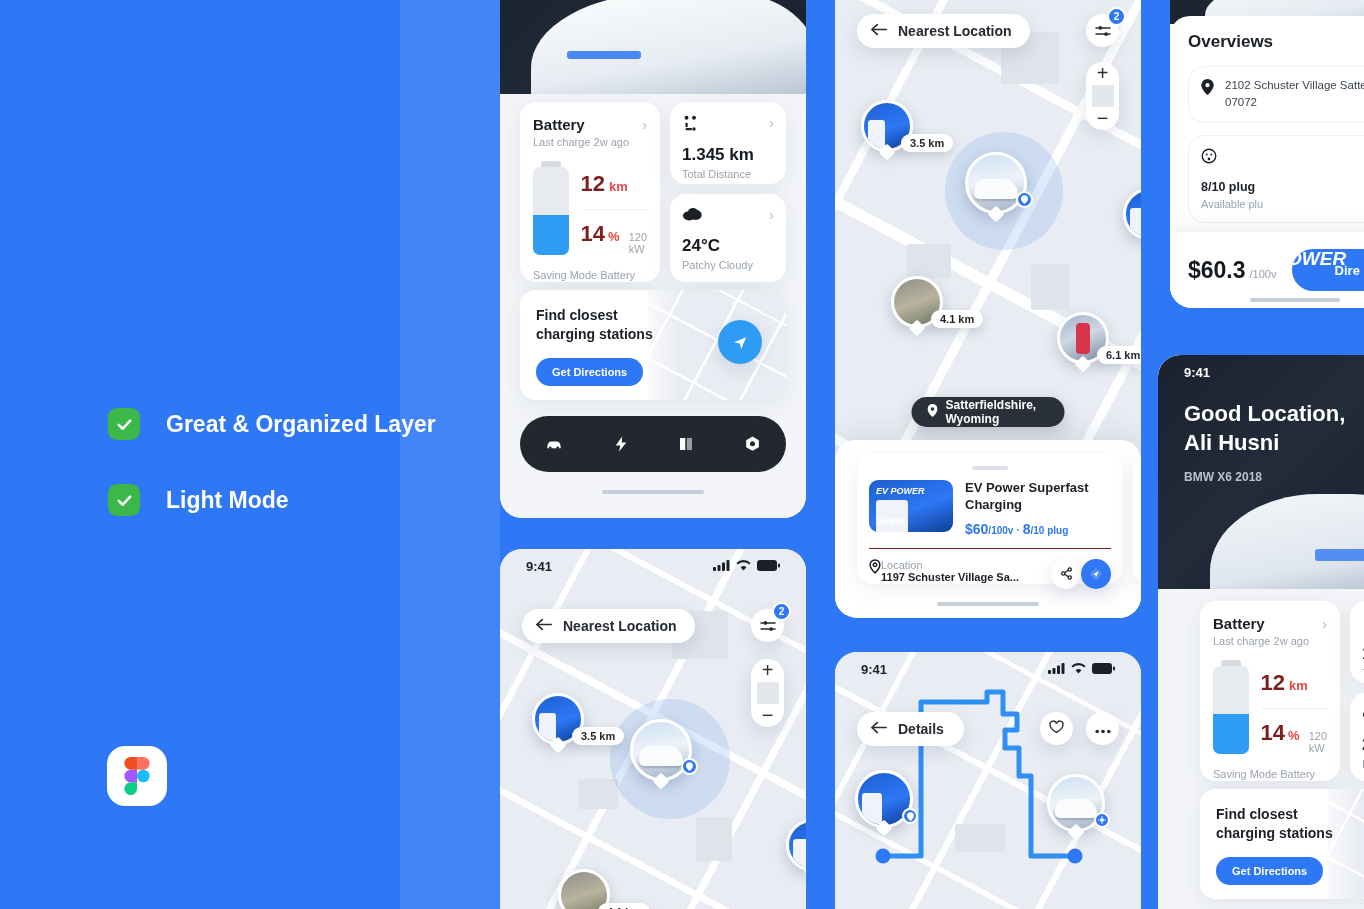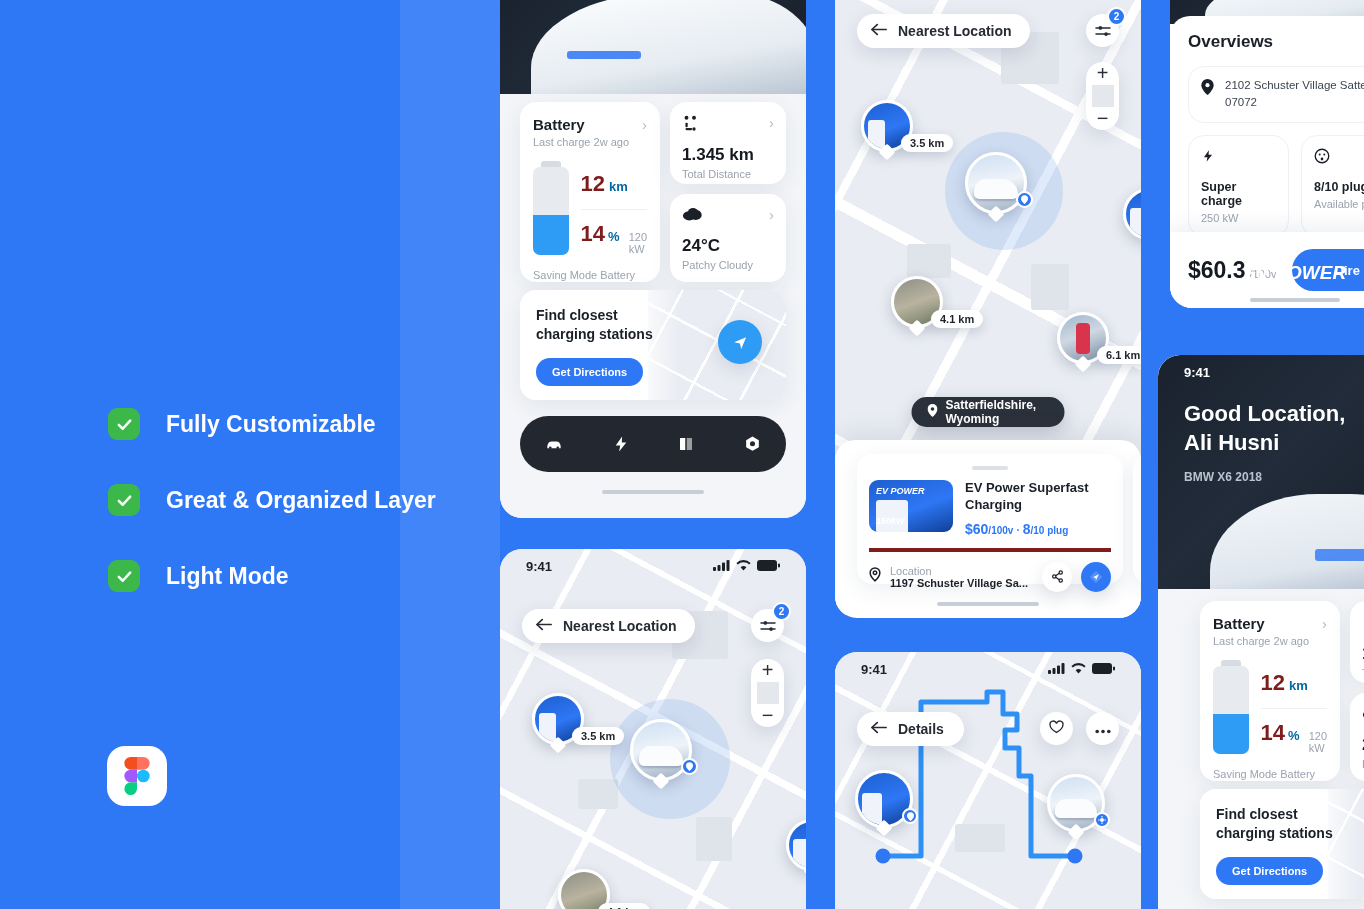--- a/index.html
+++ b/index.html
@@ -110,21 +110,21 @@
     content:""; position:absolute; left:10%; top:42%; width:80%; height:36%;
     background:#fbfcfe; border-radius: 14px 18px 6px 6px;
     box-shadow: 0 2px 2px rgba(40,60,90,.25);
   }
 
   
   .card { background: #fff; border-radius: 16px; box-shadow: 0 6px 22px rgba(30,50,90,.08); }
   .card-title { font-size: 15px; font-weight: bold; color: #1b2028; }
   .card-sub { font-size: 11px; color: #9aa3b0; }
   .big-num { font-size: 22px; font-weight: bold; color: #7f1d1d; }
-  .unit { font-size: 13px; font-weight: bold; color: #0369a1; }
+  .unit { font-size: 13px; font-weight: bold; color: #ef4444; }
   .muted-unit { font-size: 11px; color: #9aa3b0; }
   .chev { color: #b6bdc8; font-size: 15px; }
 
   .battery-shape { width: 40px; position: relative; }
   .battery-cap { width: 20px; height: 6px; background: #d7dbe2; border-radius: 3px 3px 0 0; margin: 0 auto; }
   .battery-body { height: 88px; background: #e7eaee; border-radius: 7px; overflow: hidden; display: flex; align-items: flex-end; }
   .battery-fill { width: 100%; background: #2e9bf5; }
 
   .blue-btn {
     background: #2e77f5; color: #fff; border: none; border-radius: 20px;
@@ -158,28 +158,20 @@
 </head>
 <body>
 
 <div class="stage">
 
   <div class="hero">
     <div class="hero-strip"></div>
 
 
     <div class="feature-list">
-      <div class="feature">
-        <span class="check-box">
-          <svg viewBox="0 0 24 24" fill="none" stroke="#fff" stroke-width="3.6" stroke-linecap="round" stroke-linejoin="round">
-              <path d="M4 12.5 L9.5 18 L20 6.5"></path>
-            </svg>
-        </span>
-        <span class="feature-label">Fully Customizable</span>
-      </div>
       <div class="feature">
         <span class="check-box">
           <svg viewBox="0 0 24 24" fill="none" stroke="#fff" stroke-width="3.6" stroke-linecap="round" stroke-linejoin="round">
               <path d="M4 12.5 L9.5 18 L20 6.5"></path>
             </svg>
         </span>
         <span class="feature-label">Great &amp; Organized Layer</span>
       </div>
       <div class="feature">
         <span class="check-box">
@@ -496,21 +488,21 @@
             <div style="font-size:13px;font-weight:bold;color:#1b2028;line-height:1.3;">EV Power Superfast Charging</div>
             <div style="display:flex;align-items:baseline;gap:0;margin-top:7px;">
               <span class="price-blue">$60</span>
               <span class="price-unit">/100v</span>
               <span class="price-unit" style="margin:0 3px;">·</span>
               <span class="price-blue">8</span>
               <span class="price-unit">/10 plug</span>
             </div>
           </div>
         </div>
-        <div style="display:flex;align-items:center;gap:9px;margin-top:11px;padding-top:10px;border-top:4px solid #7f1d1d;">
+        <div style="display:flex;margin-top:11px;padding-top:10px;border-top:1px solid #7f1d1d;">
           <span>
             <svg width="12" height="15" viewBox="0 0 10 13" fill="none" stroke="#1b2028" stroke-width="1.3">
                 <path d="M5 .8a4.2 4.2 0 0 0-4.2 4.2c0 3.2 4.2 7 4.2 7s4.2-3.8 4.2-7A4.2 4.2 0 0 0 5 .8z"></path>
                 <circle cx="5" cy="5" r="1.5"></circle>
               </svg>
           </span>
           <div style="flex:1;min-width:0;">
             <div class="card-sub">Location</div>
             <div style="font-size:11px;font-weight:bold;color:#1b2028;white-space:nowrap;overflow:hidden;text-overflow:ellipsis;">1197 Schuster Village Sa...</div>
           </div>
@@ -643,29 +635,20 @@
         </span>
         <div style="font-size:11.5px;color:#3c444f;line-height:1.5;">
           <div>2102 Schuster Village Satterfie</div>
           <div>07072</div>
         </div>
       </div>
 
       <div style="display:flex;gap:12px;margin-top:12px;">
         <div class="card" style="flex:1;padding:12px;box-shadow:none;border:1px solid #eef0f3;">
           <span>
-            <svg width="14" height="16" viewBox="0 0 24 24" fill="#1b2028">
-                <path d="M13.5 2 5 14h6l-1.5 8L19 10h-6z"></path>
-              </svg>
-          </span>
-          <div style="font-size:12.5px;font-weight:bold;color:#1b2028;margin-top:12px;">Super charge</div>
-          <div class="card-sub" style="margin-top:4px;">250 kW</div>
-        </div>
-        <div class="card" style="flex:1;padding:12px;box-shadow:none;border:1px solid #eef0f3;">
-          <span>
             <svg width="16" height="16" viewBox="0 0 18 18" fill="none" stroke="#1b2028" stroke-width="1.5">
                 <circle cx="9" cy="9" r="7.6"></circle>
                 <circle cx="6.4" cy="7.2" r="1.1" fill="#1b2028" stroke="none"></circle>
                 <circle cx="11.6" cy="7.2" r="1.1" fill="#1b2028" stroke="none"></circle>
                 <rect x="7.6" y="10.6" width="2.8" height="3.4" rx="1.3" fill="#1b2028" stroke="none"></rect>
               </svg>
           </span>
           <div style="font-size:12.5px;font-weight:bold;color:#1b2028;margin-top:12px;">8/10 plug</div>
           <div class="card-sub" style="margin-top:4px;">Available plu</div>
         </div>

